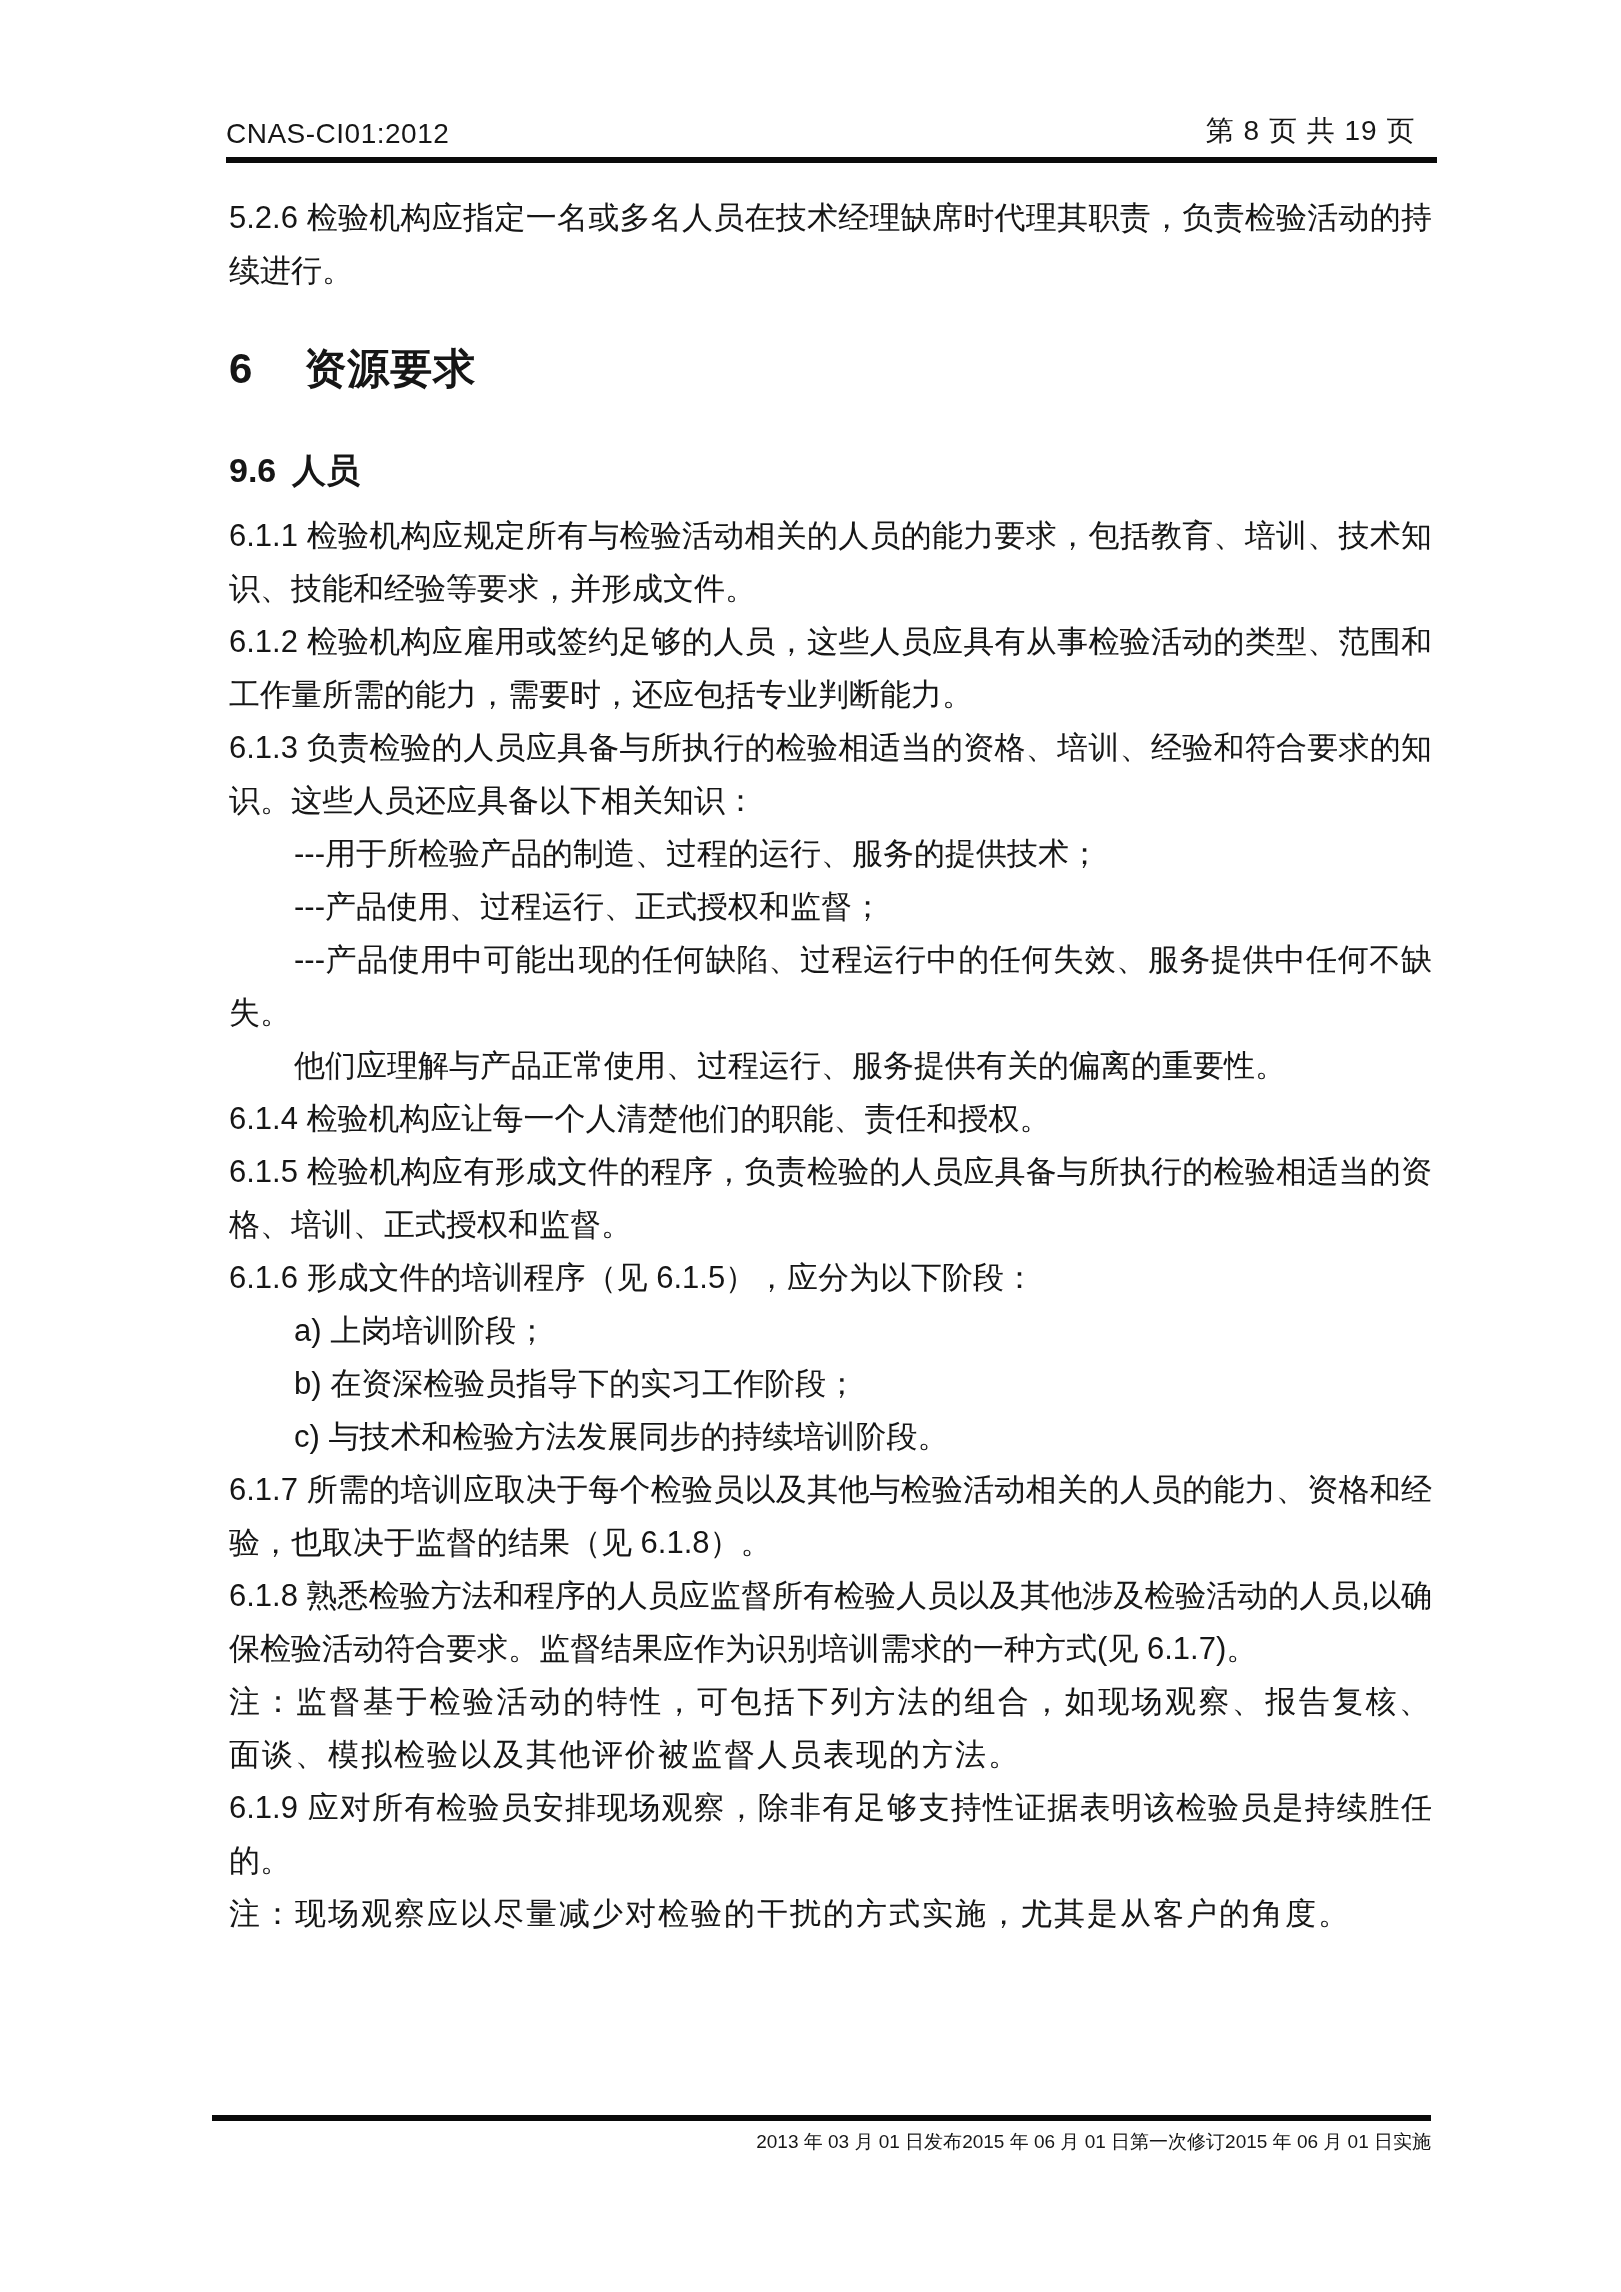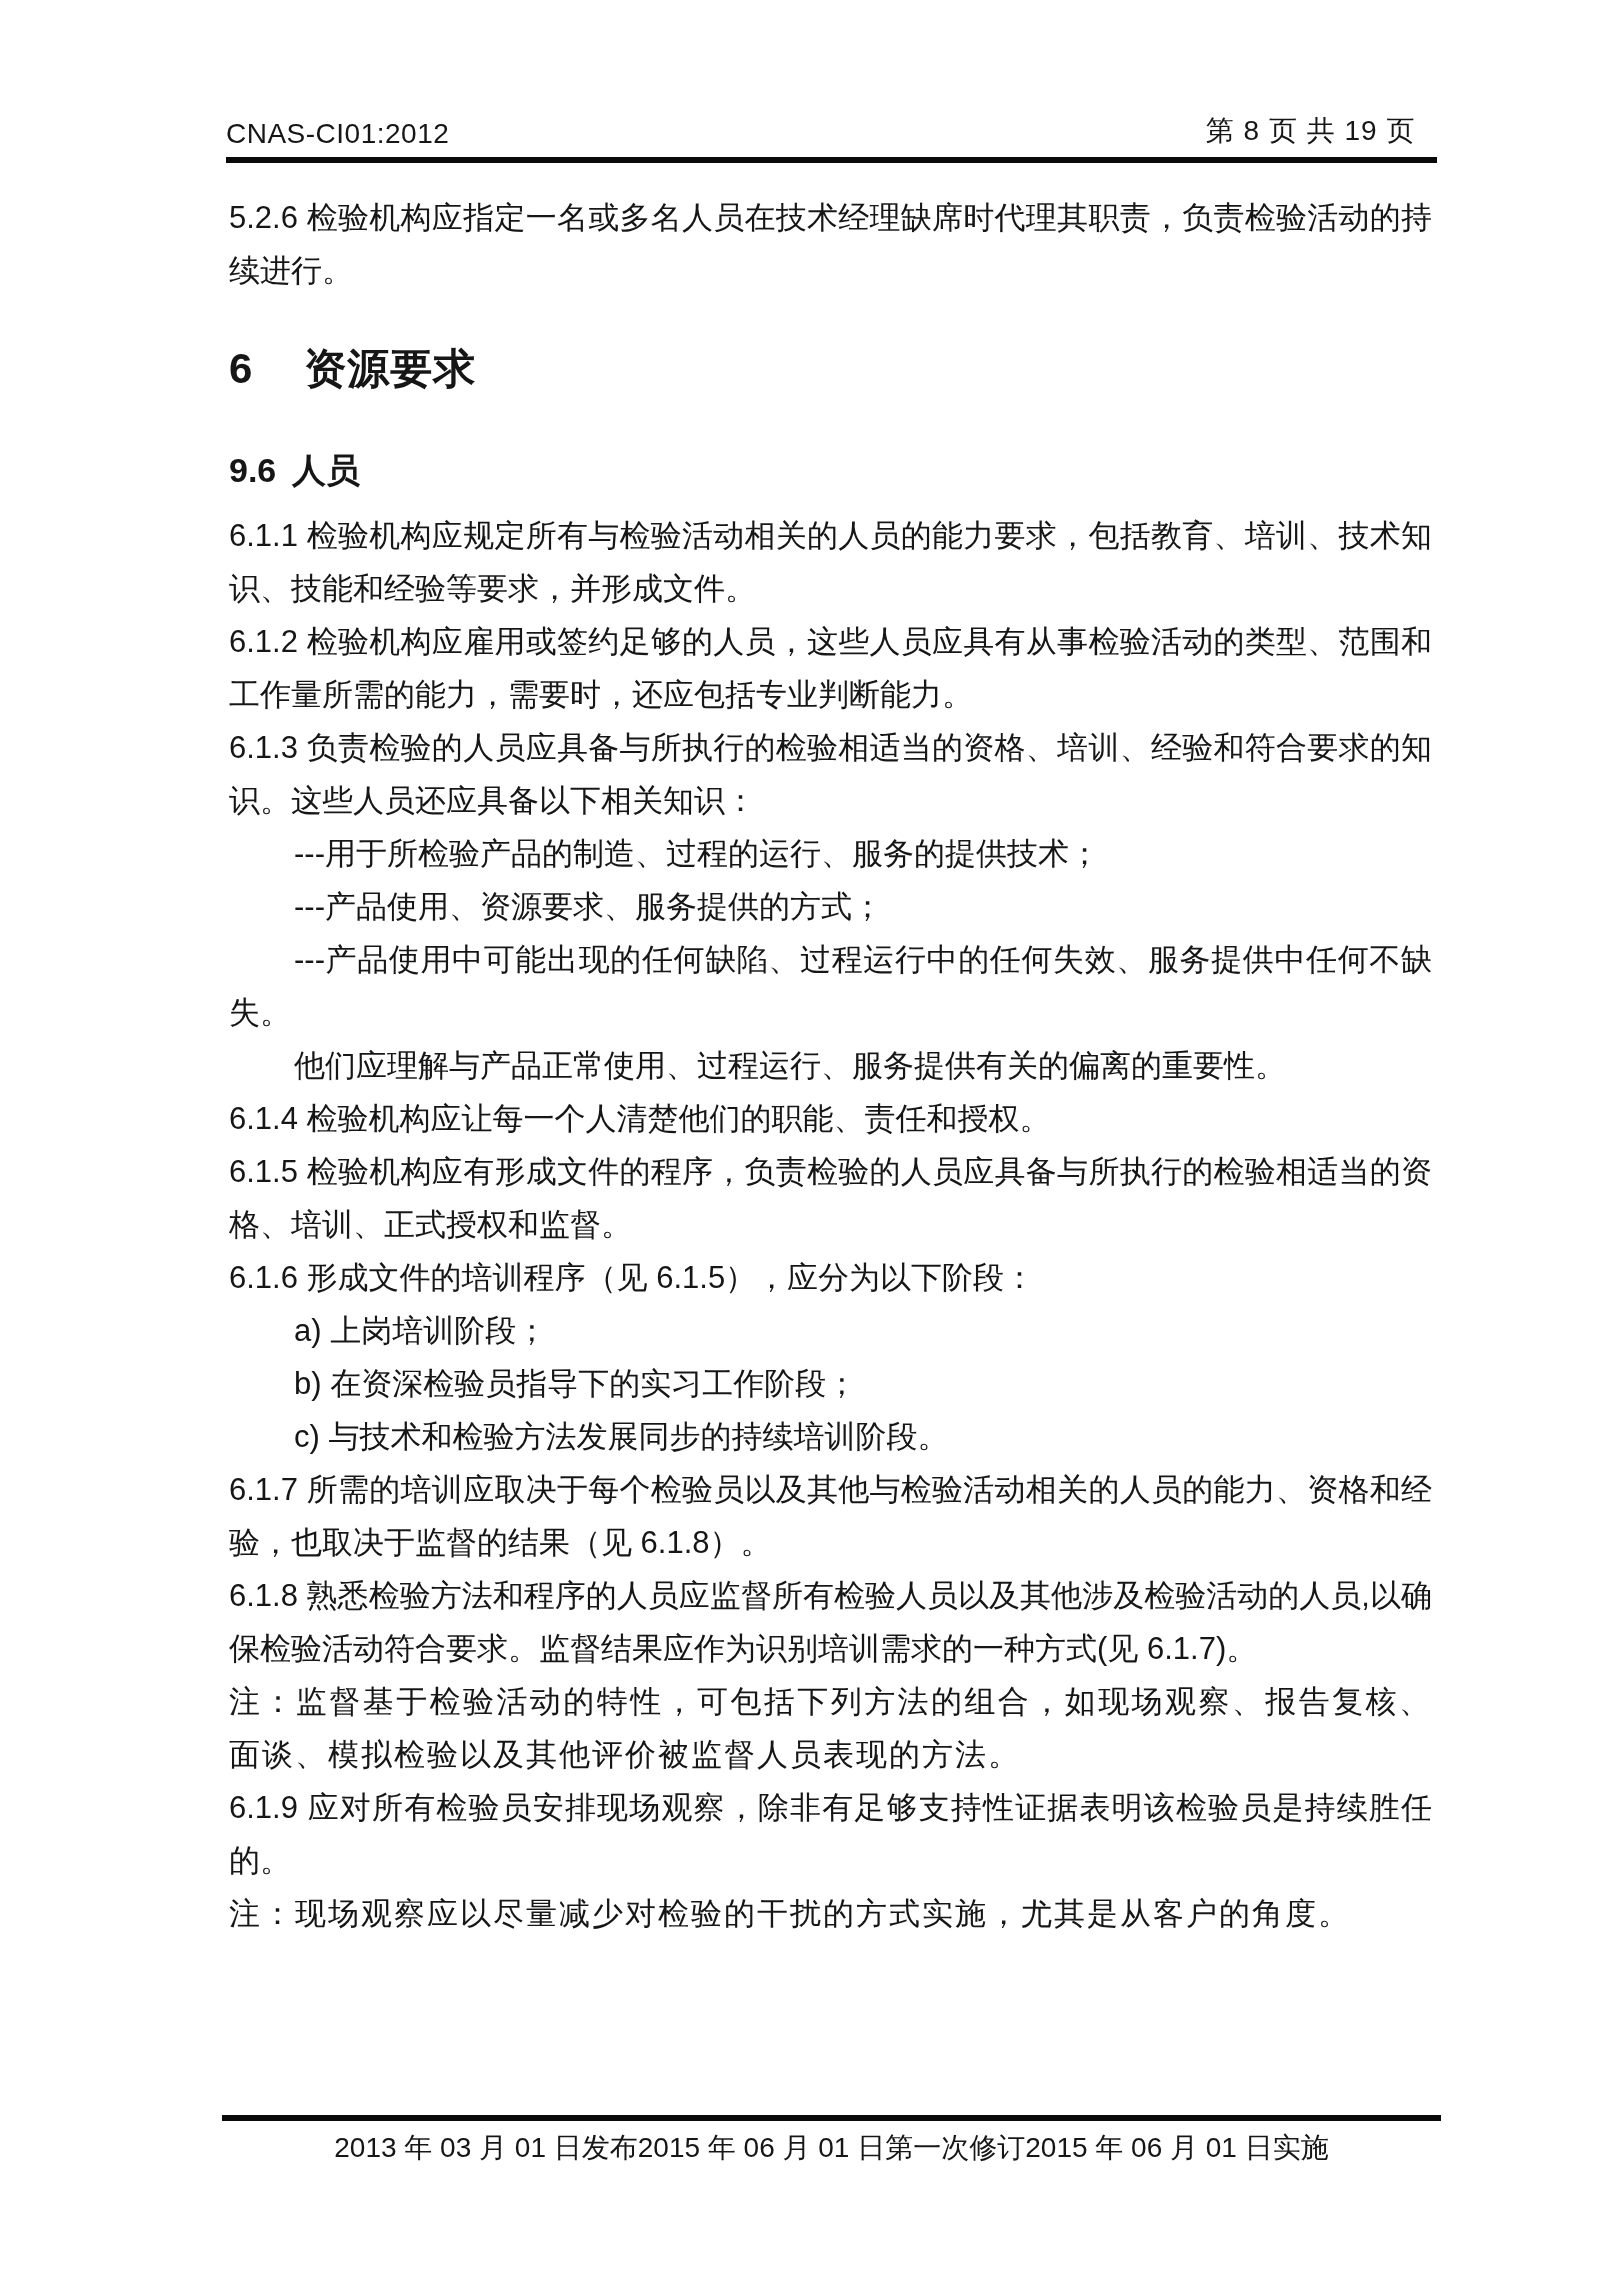--- a/index.html
+++ b/index.html
@@ -40,25 +40,25 @@
   }
   h1.sec .num{margin-right:51px;}
   h2.subsec{
     font-size:34px;line-height:53px;font-weight:bold;
     margin:0 0 11.8px 0;text-align:left;
   }
   h2.subsec .num{margin-right:15.7px;}
   
   .footer{
     position:absolute;
-    left:222px;width:1219px;top:2115px;
+    left:212px;width:1219px;top:2115px;
     border-top:6.9px solid #0a0a0a;
     padding-top:7.8px;
-    display:flex;justify-content:center;align-items:flex-start;
-    font-size:28px;
+    display:flex;justify-content:flex-end;align-items:flex-start;
+    font-size:19px;
   }
 </style>
 </head>
 <body>
 
 <div class="page">
 
   <div class="header">
     <span class="doc-code">CNAS-CI01:2012</span>
     <span class="page-info">第 8 页 共 19 页</span>
@@ -68,21 +68,21 @@
     <p class="para">5.2.6 检验机构应指定一名或多名人员在技术经理缺席时代理其职责，负责检验活动的持续进行。</p>
 
     <h1 class="sec"><span class="num">6</span><span>资源要求</span></h1>
 
     <h2 class="subsec"><span class="num">9.6</span><span>人员</span></h2>
 
     <p class="para">6.1.1 检验机构应规定所有与检验活动相关的人员的能力要求，包括教育、培训、技术知识、技能和经验等要求，并形成文件。</p>
     <p class="para">6.1.2 检验机构应雇用或签约足够的人员，这些人员应具有从事检验活动的类型、范围和工作量所需的能力，需要时，还应包括专业判断能力。</p>
     <p class="para">6.1.3 负责检验的人员应具备与所执行的检验相适当的资格、培训、经验和符合要求的知识。这些人员还应具备以下相关知识：</p>
     <p class="para hang">---用于所检验产品的制造、过程的运行、服务的提供技术；</p>
-    <p class="para hang">---产品使用、资源要求、服务提供的方式；</p>
+    <p class="para hang">---产品使用、过程运行、正式授权和监督；</p>
     <p class="para hang">---产品使用中可能出现的任何缺陷、过程运行中的任何失效、服务提供中任何不缺失。</p>
     <p class="para hang">他们应理解与产品正常使用、过程运行、服务提供有关的偏离的重要性。</p>
     <p class="para">6.1.4 检验机构应让每一个人清楚他们的职能、责任和授权。</p>
     <p class="para">6.1.5 检验机构应有形成文件的程序，负责检验的人员应具备与所执行的检验相适当的资格、培训、正式授权和监督。</p>
     <p class="para">6.1.6 形成文件的培训程序（见 6.1.5），应分为以下阶段：</p>
     <p class="para hang">a) 上岗培训阶段；</p>
     <p class="para hang">b) 在资深检验员指导下的实习工作阶段；</p>
     <p class="para hang">c) 与技术和检验方法发展同步的持续培训阶段。</p>
     <p class="para">6.1.7 所需的培训应取决于每个检验员以及其他与检验活动相关的人员的能力、资格和经验，也取决于监督的结果（见 6.1.8）。</p>
     <p class="para">6.1.8 熟悉检验方法和程序的人员应监督所有检验人员以及其他涉及检验活动的人员,以确保检验活动符合要求。监督结果应作为识别培训需求的一种方式(见 6.1.7)。</p>

